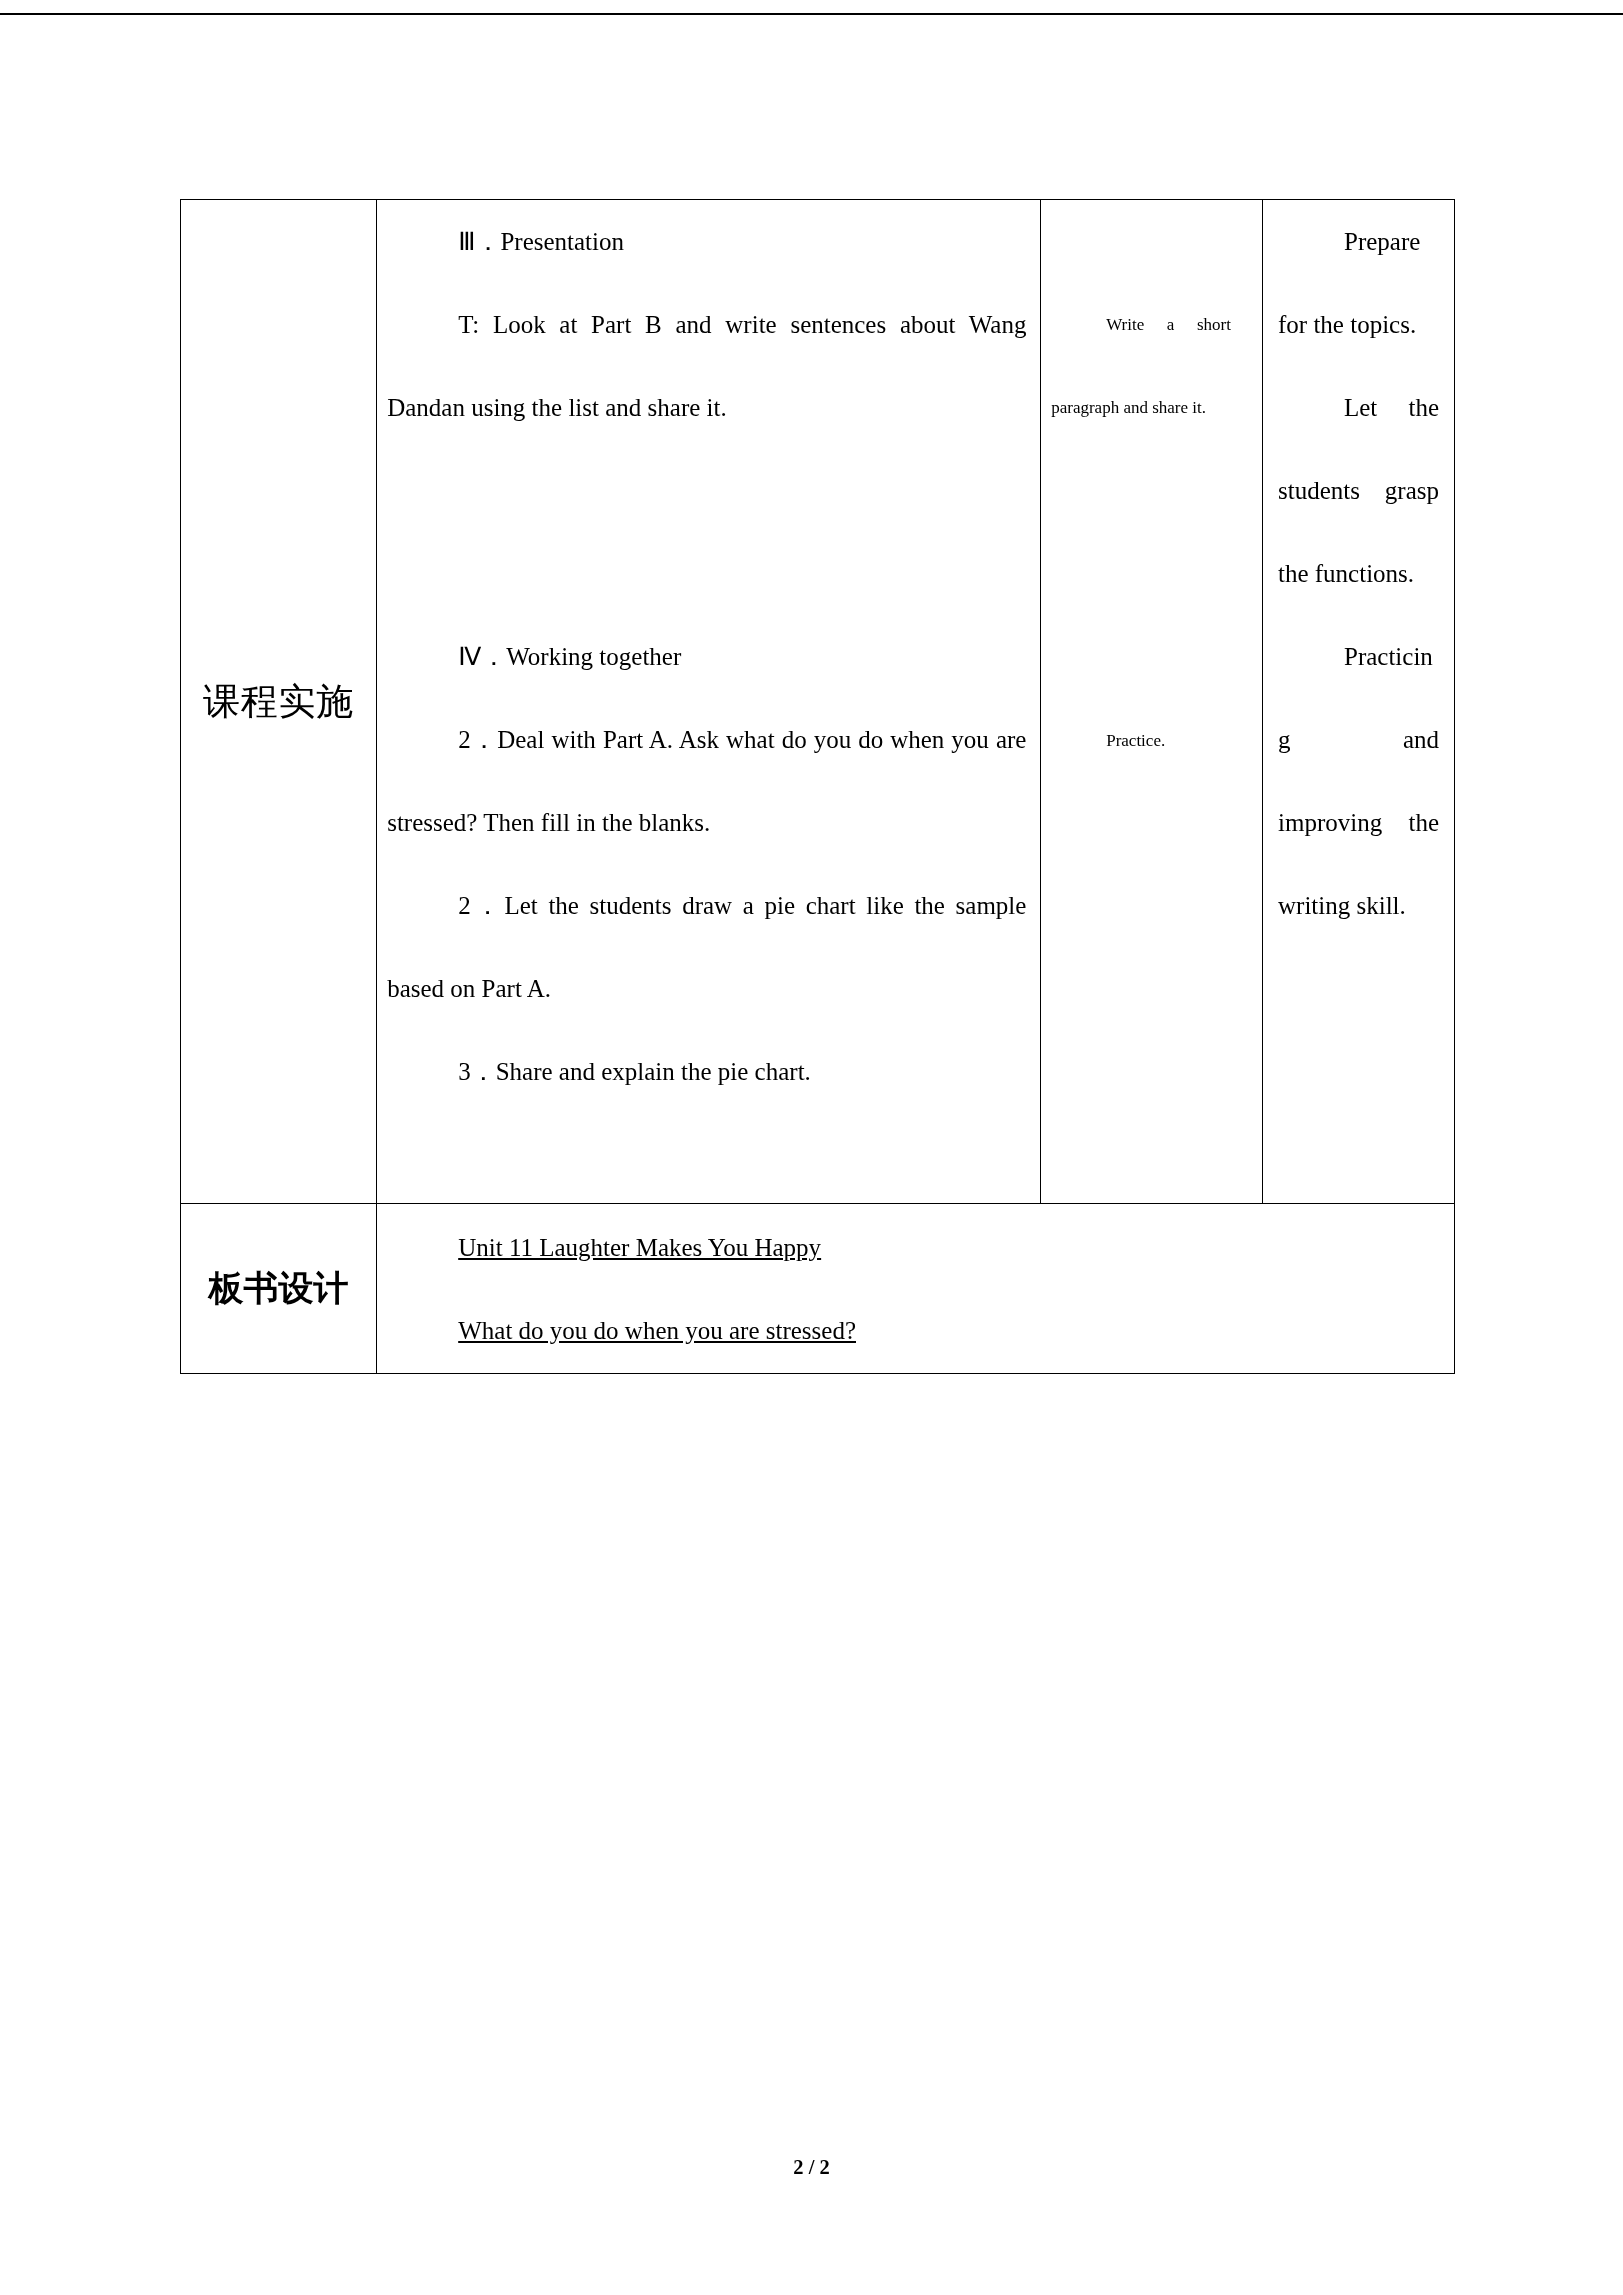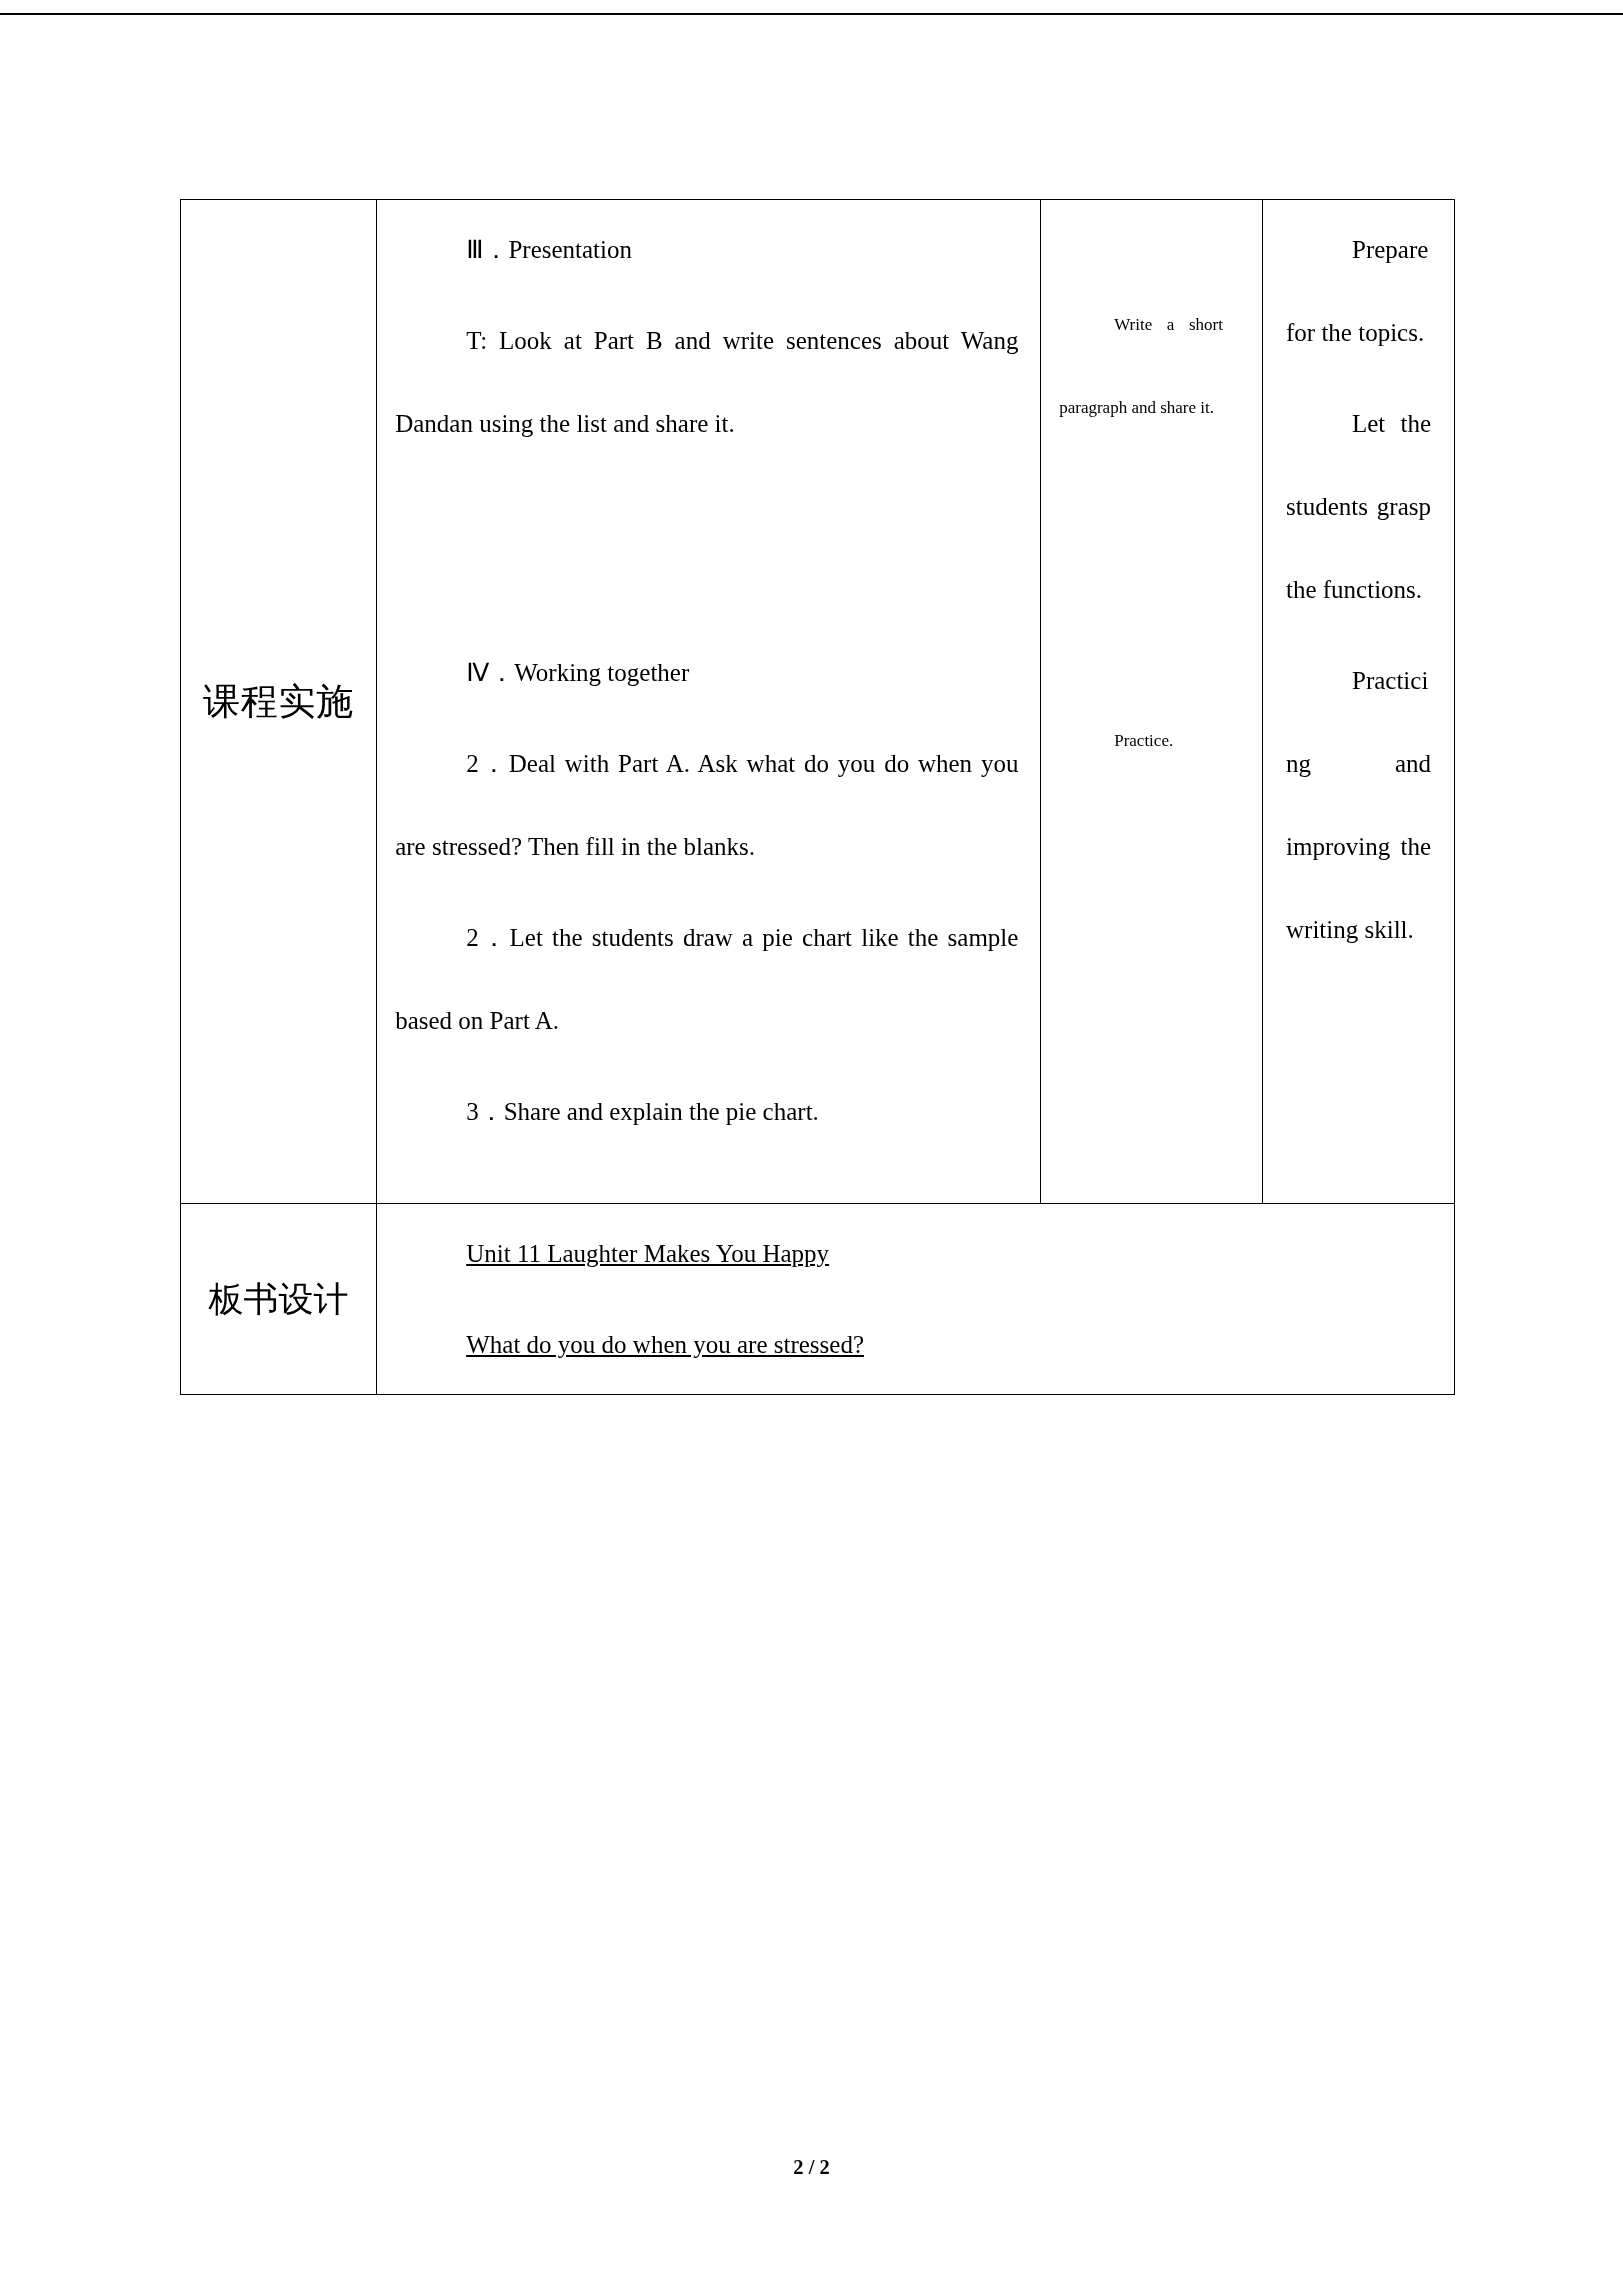--- a/index.html
+++ b/index.html
@@ -46,26 +46,26 @@
 
   .label-cell {
     text-align: center;
     font-size: 37px;
     letter-spacing: 0.7px;
     margin-left: 28px;
   }
   .label-cell-big {
     text-align: center;
     font-size: 35px;
-    font-weight: normal;
+    font-weight: bold;
     font-family: "Liberation Sans", sans-serif;
   }
   .cell-top { vertical-align: top; }
 
-  p { margin: 8px; }
+  p { margin: 0; }
 
   .main-cell { padding: 0 13.6px 0 10.2px; }
   .main-cell p {
     font-size: 25px;
     line-height: 83px;
     text-align: justify;
     text-indent: 71px;
   }
   .gap-above { margin-top: 166px; }
 

